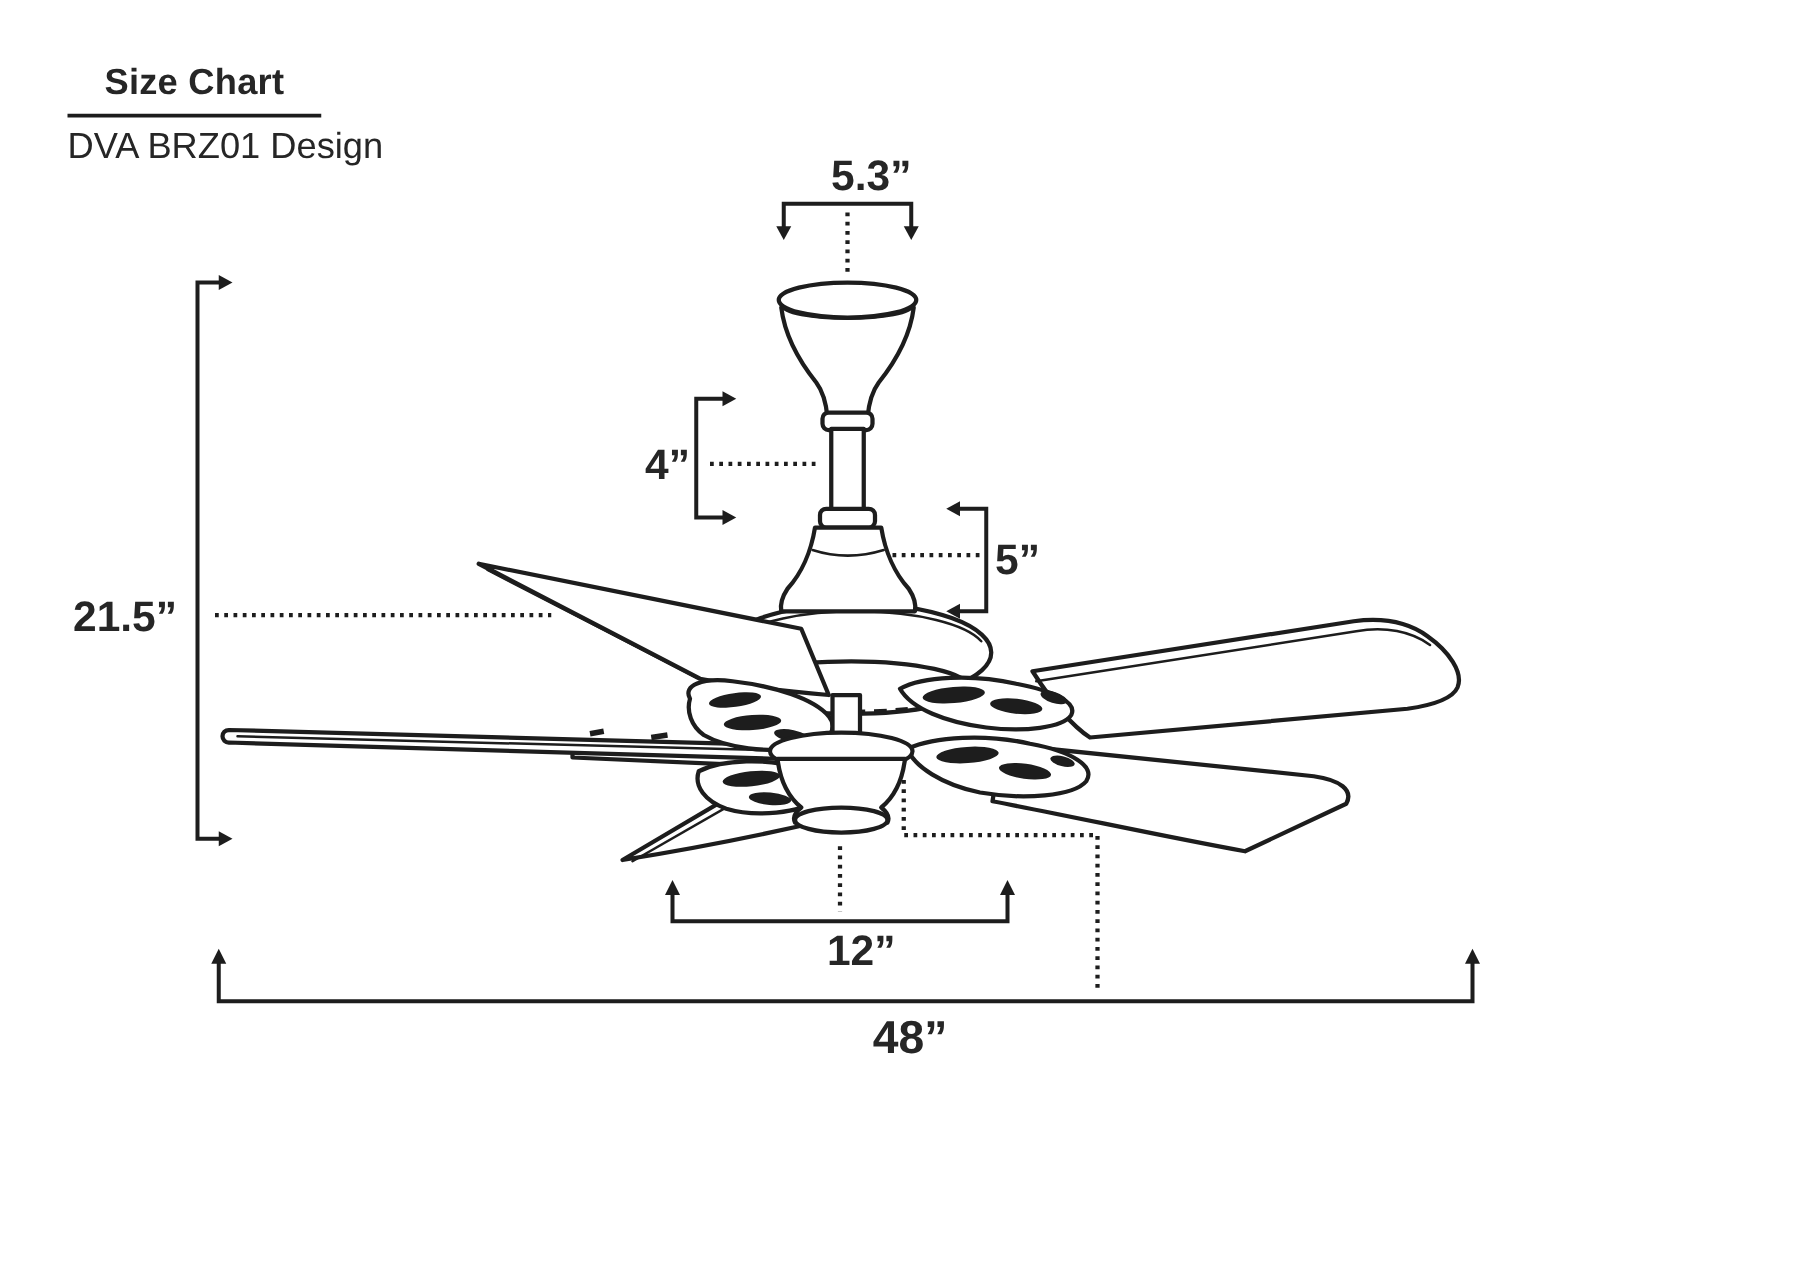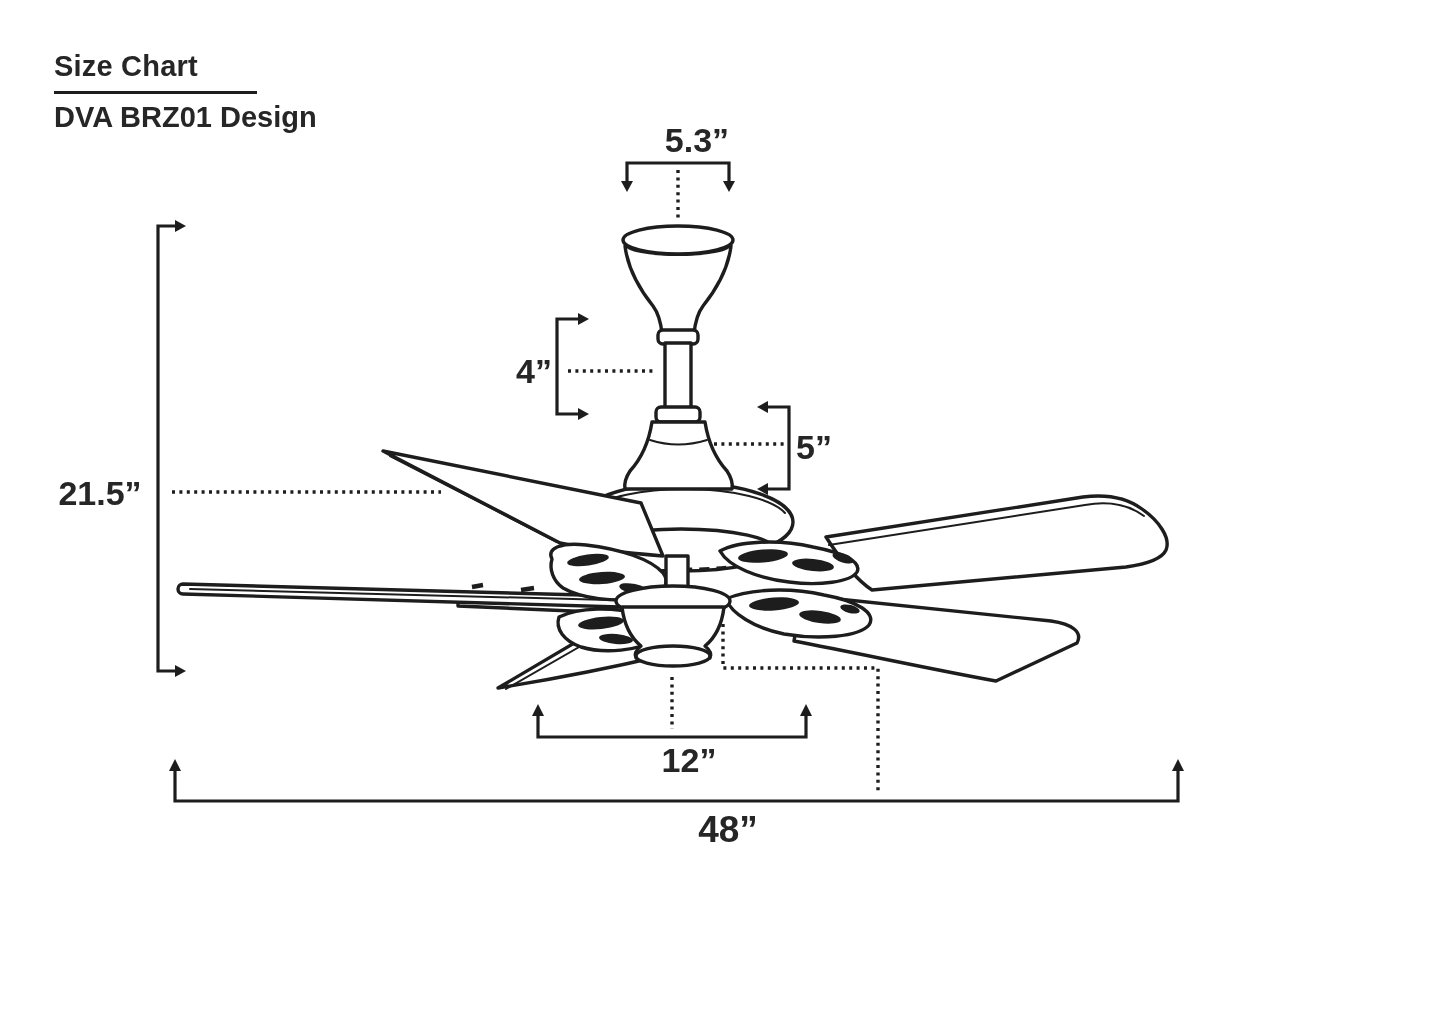--- a/index.html
+++ b/index.html
@@ -1,21 +1,21 @@
 <!DOCTYPE html>
 <html><head>
 <meta charset="utf-8">
 <style>
   html,body{margin:0;padding:0;background:#ffffff;}
   body{width:1445px;height:1021px;position:relative;font-family:"Liberation Sans",sans-serif;}
   .stage{position:absolute;left:0;top:0;width:1445px;height:1021px;background:#fff;overflow:hidden;}
-  .header{position:absolute;left:54px;top:50px;z-index:2;}
+  .header{position:absolute;left:54px;top:50px;z-index:2;text-align:center;}
   .title{font-weight:bold;font-size:29px;color:#262626;letter-spacing:0.2px;
          padding-bottom:8px;border-bottom:3px solid #1d1d1d;width:203px;}
-  .subtitle{font-weight:bold;font-size:29px;color:#262626;margin-top:7px;white-space:nowrap;}
+  .subtitle{font-weight:normal;font-size:29px;color:#262626;margin-top:7px;white-space:nowrap;}
   svg{position:absolute;left:0;top:0;}
   svg text{font-family:"Liberation Sans",sans-serif;font-weight:bold;fill:#262626;}
   .dim-label{font-size:34px;}
   .dim-label-big{font-size:37px;}
   .dline{stroke:#1d1d1d;stroke-width:3.2;fill:none;stroke-linecap:square;}
   .ddot{stroke:#1d1d1d;stroke-width:3.4;fill:none;stroke-dasharray:3 4.4;}
   .ahead{fill:#1d1d1d;stroke:none;}
   .art{stroke:#1d1d1d;stroke-width:3.4;stroke-linejoin:round;stroke-linecap:round;fill:#ffffff;}
   .thin{stroke:#1d1d1d;stroke-width:2;fill:none;stroke-linecap:round;}
   .slot{fill:#1d1d1d;stroke:none;}

